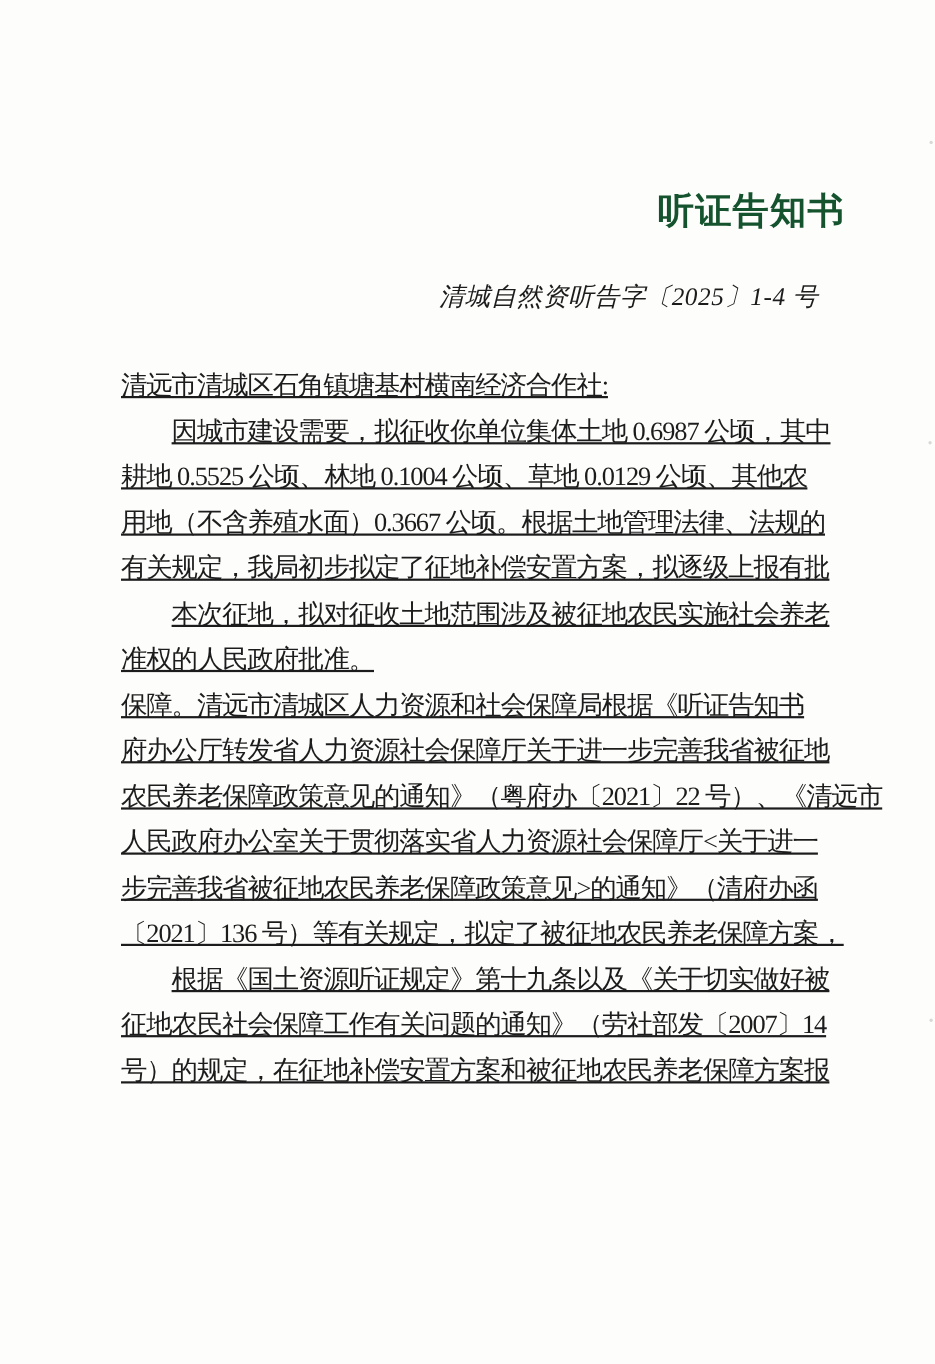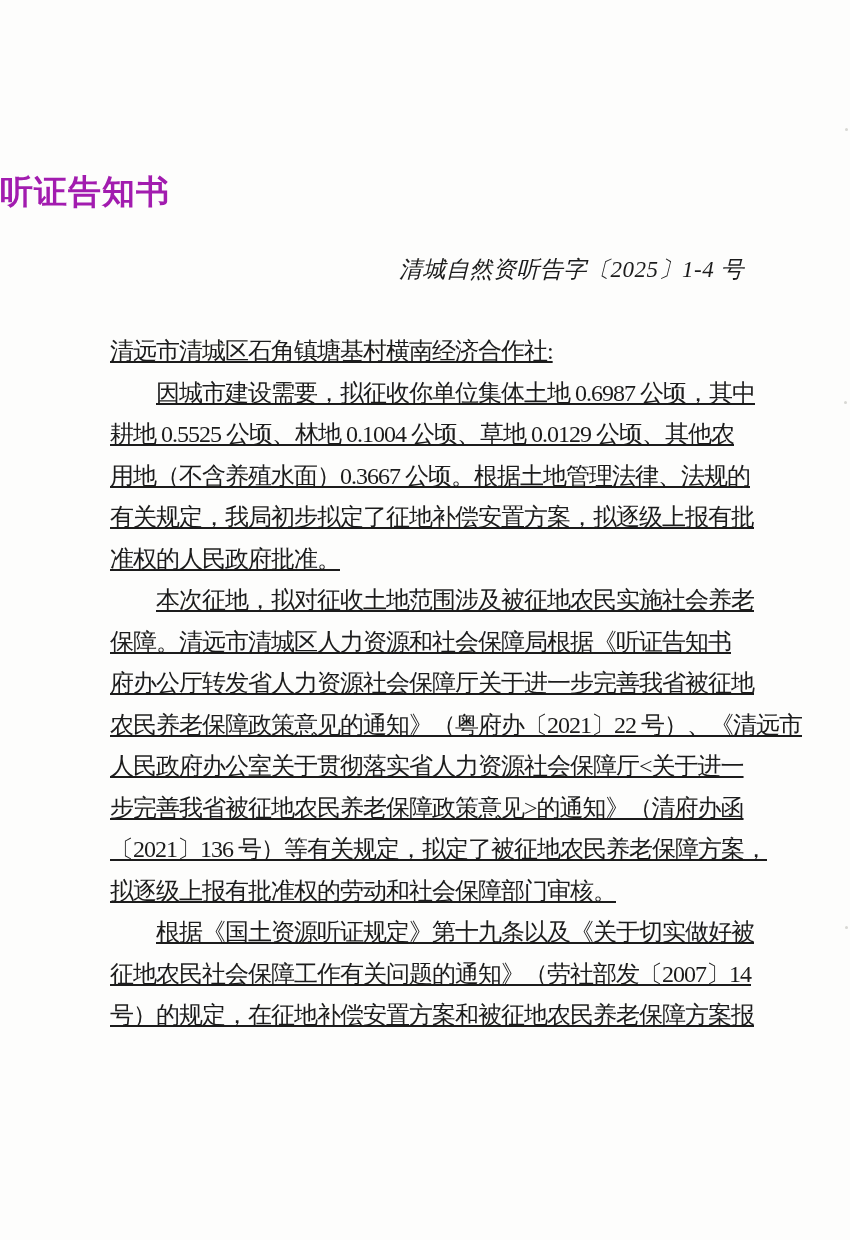--- a/index.html
+++ b/index.html
@@ -17,25 +17,25 @@
     background: #fdfdfc;
     font-family: "Liberation Serif", "DejaVu Serif", serif;
     color: #1c1c1c;
   }
   .title {
     position: absolute;
     top: 170px;
     left: 0;
     width: 768px;
     margin: 0;
-    text-align: left;
+    text-align: right;
     font-size: 33px;
     font-weight: 700;
     letter-spacing: 1px;
-    color: #a21caf;
+    color: #14532d;
     white-space: nowrap;
   }
   .doc-number {
     position: absolute;
     top: 254px;
     left: 119px;
     width: 635px;
     text-align: right;
     padding-right: 10px;
     box-sizing: border-box;
@@ -77,29 +77,28 @@
   <h1 class="title"><span>听证告知书</span></h1>
 
   <div class="doc-number">清城自然资听告字〔2025〕1-4 号</div>
 
   <div class="body-text">
     <div class="line">清远市清城区石角镇塘基村横南经济合作社:</div>
     <div class="line indent">因城市建设需要，拟征收你单位集体土地 0.6987 公顷，其中</div>
     <div class="line">耕地 0.5525 公顷、林地 0.1004 公顷、草地 0.0129 公顷、其他农</div>
     <div class="line">用地（不含养殖水面）0.3667 公顷。根据土地管理法律、法规的</div>
     <div class="line">有关规定，我局初步拟定了征地补偿安置方案，拟逐级上报有批</div>
+    <div class="line indent">本次征地，拟对征收土地范围涉及被征地农民实施社会养老</div>
     <div class="line">准权的人民政府批准。</div>
-    <div class="line indent">本次征地，拟对征收土地范围涉及被征地农民实施社会养老</div>
     <div class="line">保障。清远市清城区人力资源和社会保障局根据《听证告知书</div>
     <div class="line">府办公厅转发省人力资源社会保障厅关于进一步完善我省被征地</div>
     <div class="line">农民养老保障政策意见的通知》（粤府办〔2021〕22 号）、《清远市</div>
     <div class="line">人民政府办公室关于贯彻落实省人力资源社会保障厅&lt;关于进一</div>
     <div class="line">步完善我省被征地农民养老保障政策意见&gt;的通知》（清府办函</div>
     <div class="line">〔2021〕136 号）等有关规定，拟定了被征地农民养老保障方案，</div>
-    <div class="line">拟逐级上报有批准权的劳动和社会保障部门审核。</div>
     <div class="line indent">根据《国土资源听证规定》第十九条以及《关于切实做好被</div>
     <div class="line">征地农民社会保障工作有关问题的通知》（劳社部发〔2007〕14</div>
     <div class="line">号）的规定，在征地补偿安置方案和被征地农民养老保障方案报</div>
   </div>
 
   <div class="speck" style="left:845px; top:128px;"></div>
   <div class="speck" style="left:844px; top:401px;"></div>
   <div class="speck" style="left:845px; top:926px;"></div>
 
 </div>

